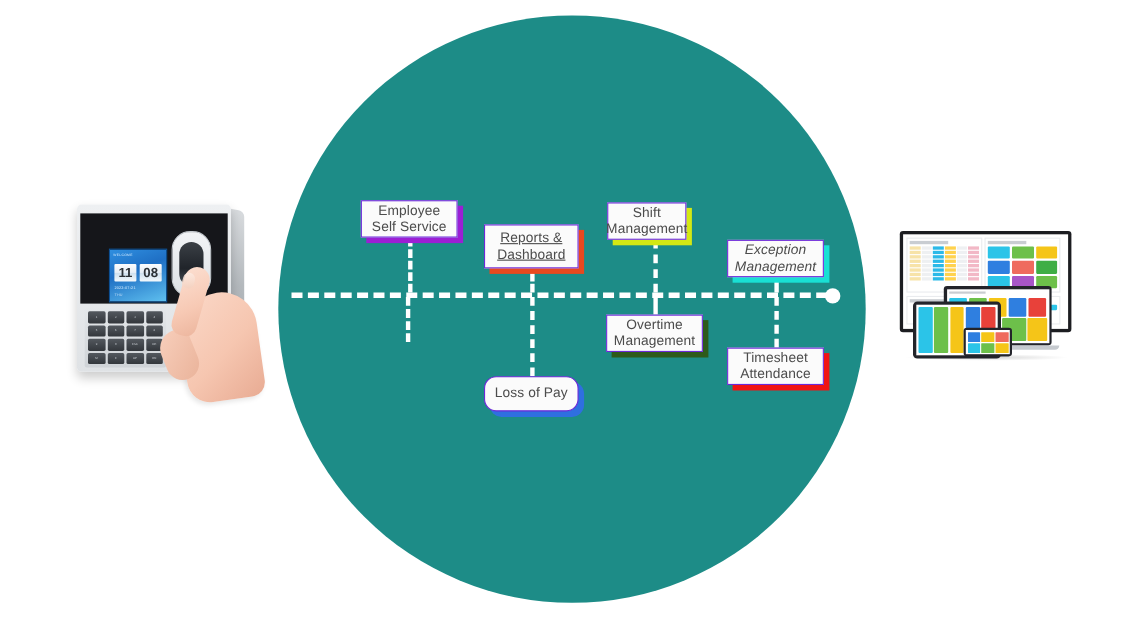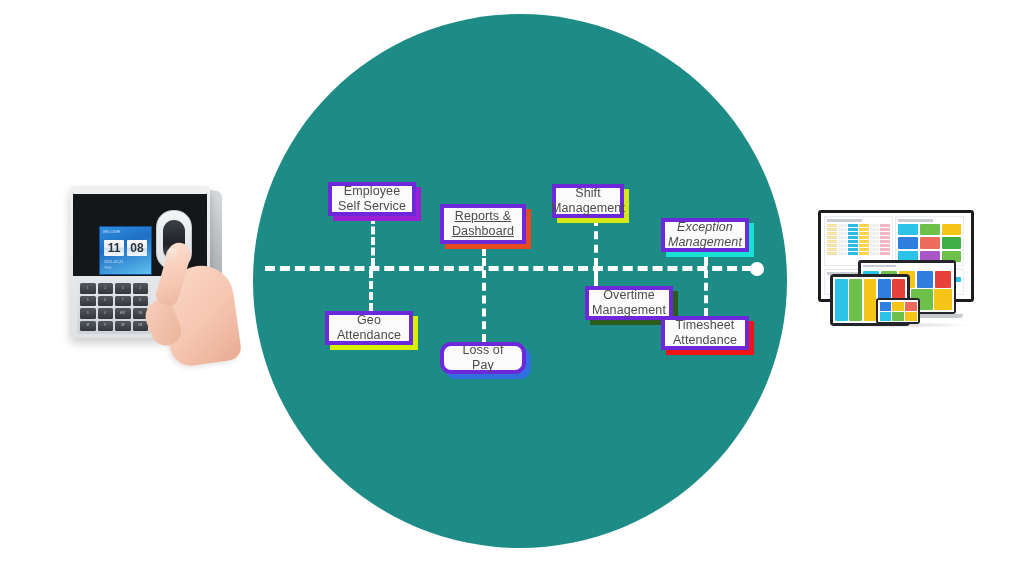--- a/index.html
+++ b/index.html
@@ -53,21 +53,21 @@
     position: absolute;
     width: 0;
     border-left: 4px dashed #ffffff;
   }
 
   
   .node {
     position: absolute;
     box-sizing: border-box;
     background: #fbfbfb;
-    border: 4px solid #6d28d9;
+    border: 1px solid #6d28d9;
     display: flex;
     align-items: center;
     justify-content: center;
     text-align: center;
     color: #4c4c4c;
     font-size: 12.5px;
     line-height: 1.22;
     letter-spacing: 0.1px;
     padding: 4px 6px;
   }
@@ -430,30 +430,26 @@
   <div class="node" style="left:552px; top:184px; width:72px; height:34px; box-shadow:5px 5px 0 0 #d4e814;">
     <span class="node-label">Shift
 Management</span>
   </div>
 
   <div class="node" style="left:661px; top:218px; width:88px; height:34px; box-shadow:5px 5px 0 0 #19e0d4;font-style:italic;">
     <span class="node-label">Exception
 Management</span>
   </div>
 
-  <div class="node" style="left:325px; top:311px; width:88px; height:34px; box-shadow:5px 5px 0 0 #d8f000;">
-    <span class="node-label">Geo
-Attendance</span>
-  </div>
 
   <div class="node" style="left:440px; top:342px; width:86px; height:32px; box-shadow:5px 5px 0 0 #2f6fe0;border-radius:11px;">
     <span class="node-label">Loss of Pay</span>
   </div>
 
-  <div class="node" style="left:551px; top:286px; width:88px; height:34px; box-shadow:5px 5px 0 0 #2e5a1b;margin-left:34px;">
+  <div class="node" style="left:551px; top:286px; width:88px; height:34px; box-shadow:5px 5px 0 0 #2e5a1b;">
     <span class="node-label">Overtime
 Management</span>
   </div>
 
   <div class="node" style="left:661px; top:316px; width:88px; height:34px; box-shadow:5px 5px 0 0 #f01414;">
     <span class="node-label">Timesheet
 Attendance</span>
   </div>
 
   <div class="device-wrap">

